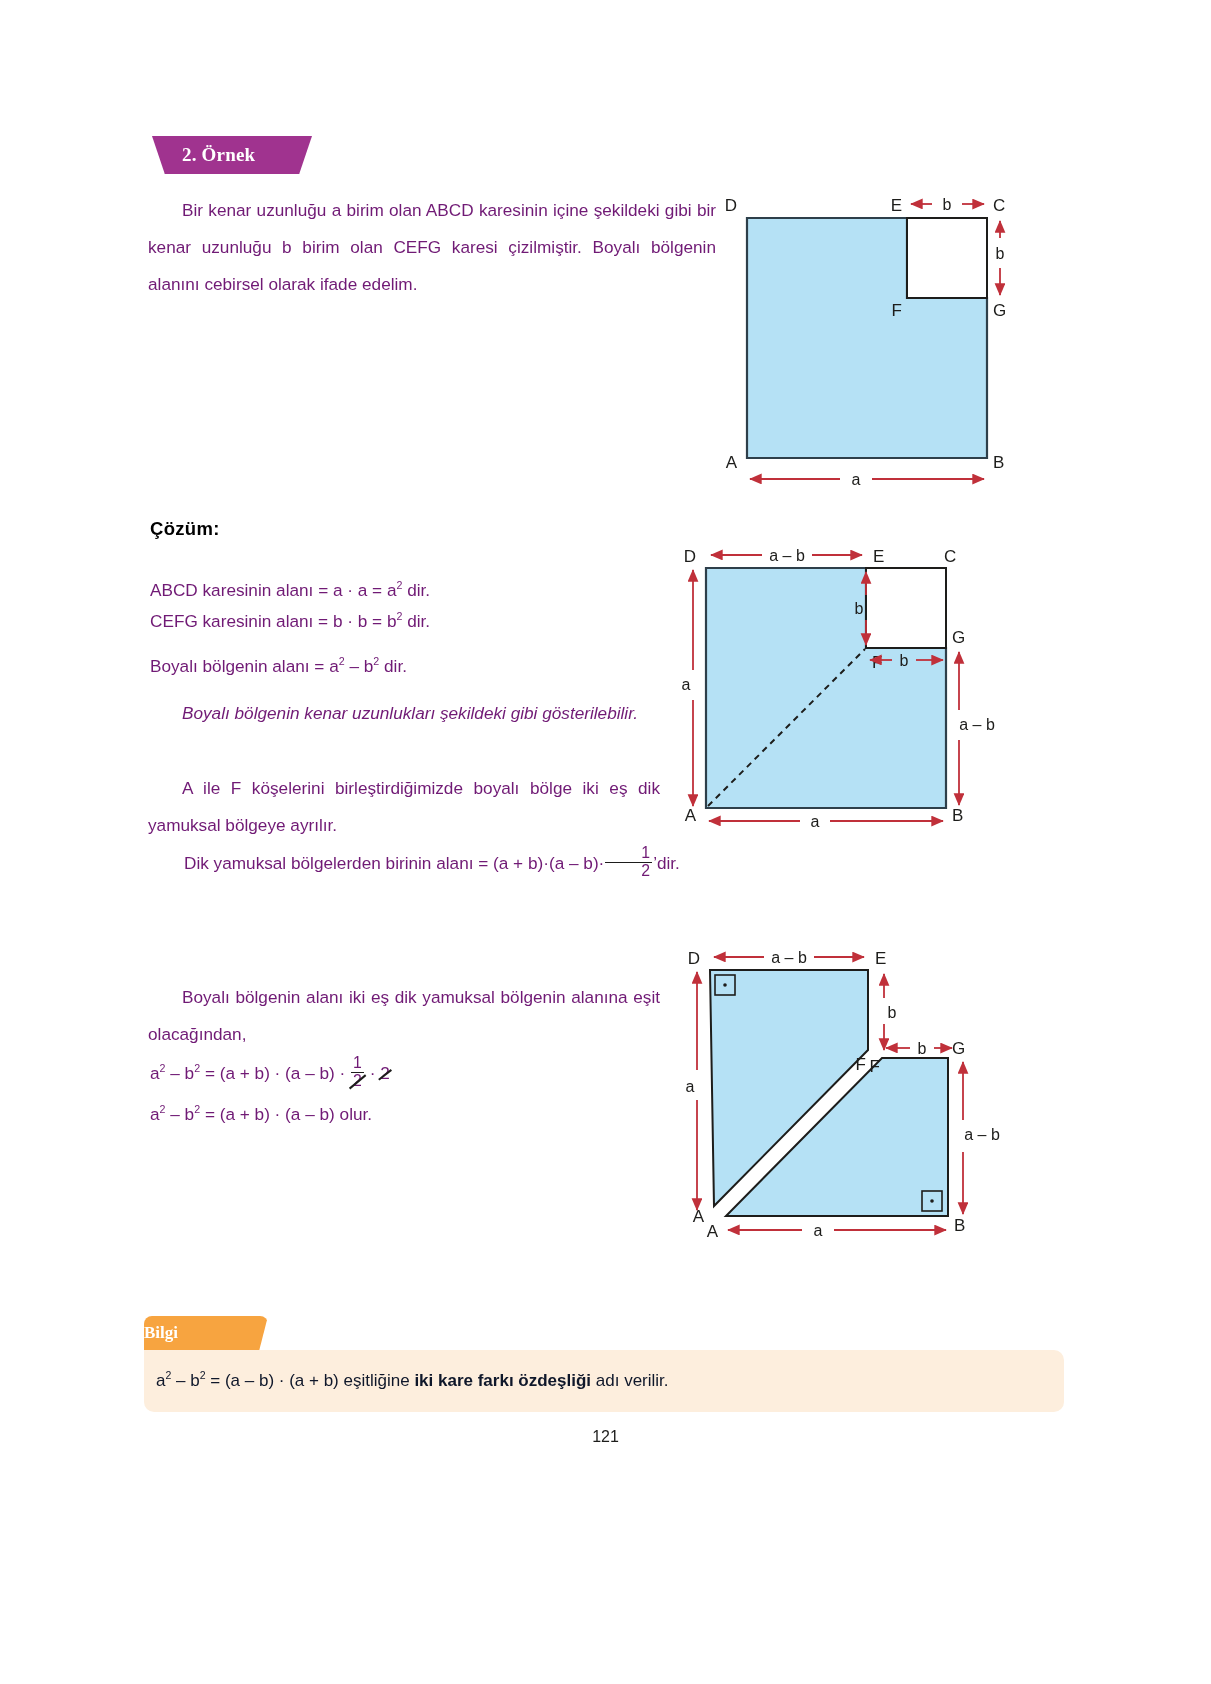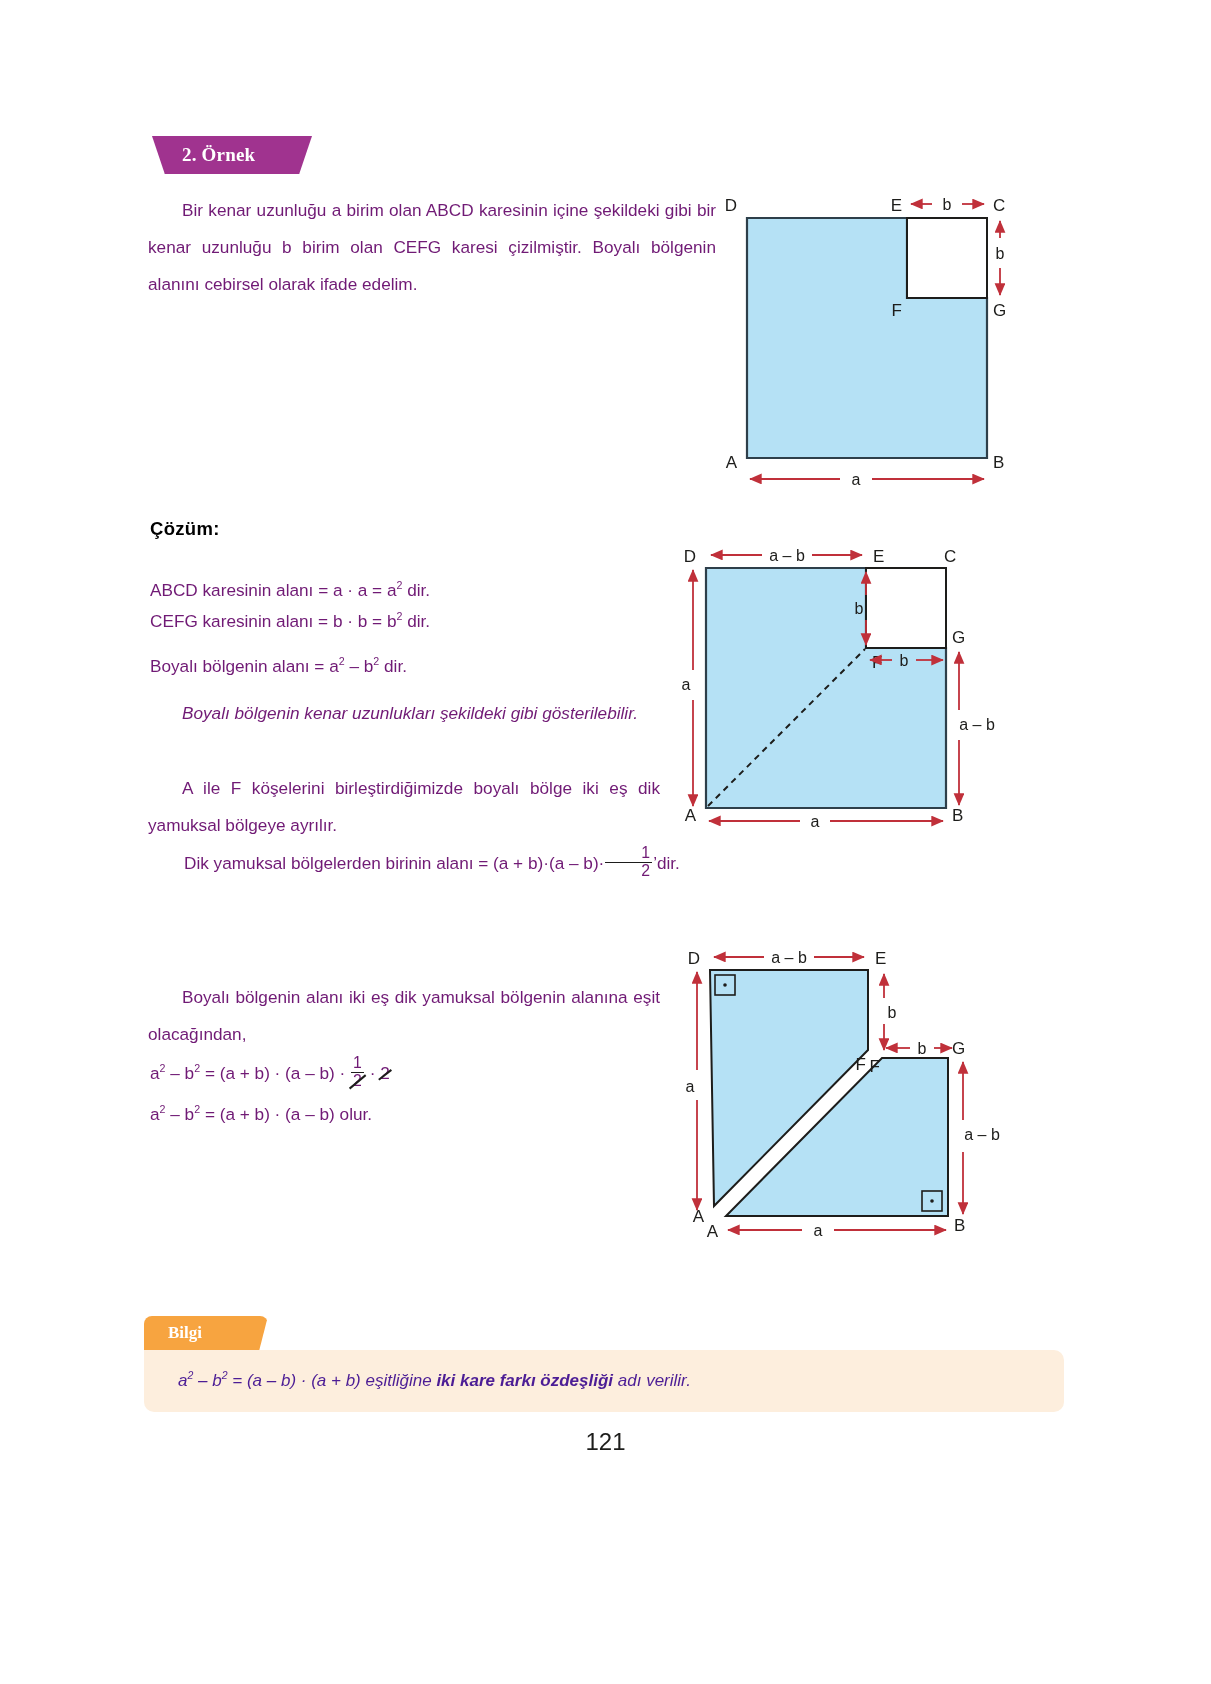--- a/index.html
+++ b/index.html
@@ -106,42 +106,40 @@
     left: 144px; top: 1316px;
     width: 124px; height: 34px;
     background: #f7a440;
     border-radius: 8px 8px 0 0;
     clip-path: polygon(0% 0%, 100% 0%, 93% 100%, 0% 100%);
     color: #ffffff;
     font-family: "Liberation Serif", serif;
     font-weight: bold;
     font-size: 17px;
     line-height: 34px;
-    padding-left: 24px;
   }
   .bilgi-body {
     position: absolute;
     left: 144px; top: 1350px;
     width: 920px; height: 62px;
     background: #fdeedd;
     border-radius: 0 10px 10px 10px;
     font-size: 17px;
     line-height: 62px;
-    padding-left: 34px;
-    color: #4c1d95;
-    font-style: italic;
+    padding-left: 12px;
+    color: #0f172a;
   }
   .bilgi-body b { font-weight: bold; }
 
   .page-num {
     position: absolute;
     left: 0; top: 1428px;
     width: 1211px;
     text-align: center;
-    font-size: 24px;
+    font-size: 16px;
     color: #1d1d1b;
   }
 
   
   .fig { position: absolute; }
   .fig svg { display: block; overflow: visible; }
 
   .f1 { left: 700px; top: 186px; }
   .f2 { left: 652px; top: 540px; }
   .f3 { left: 652px; top: 940px; }

